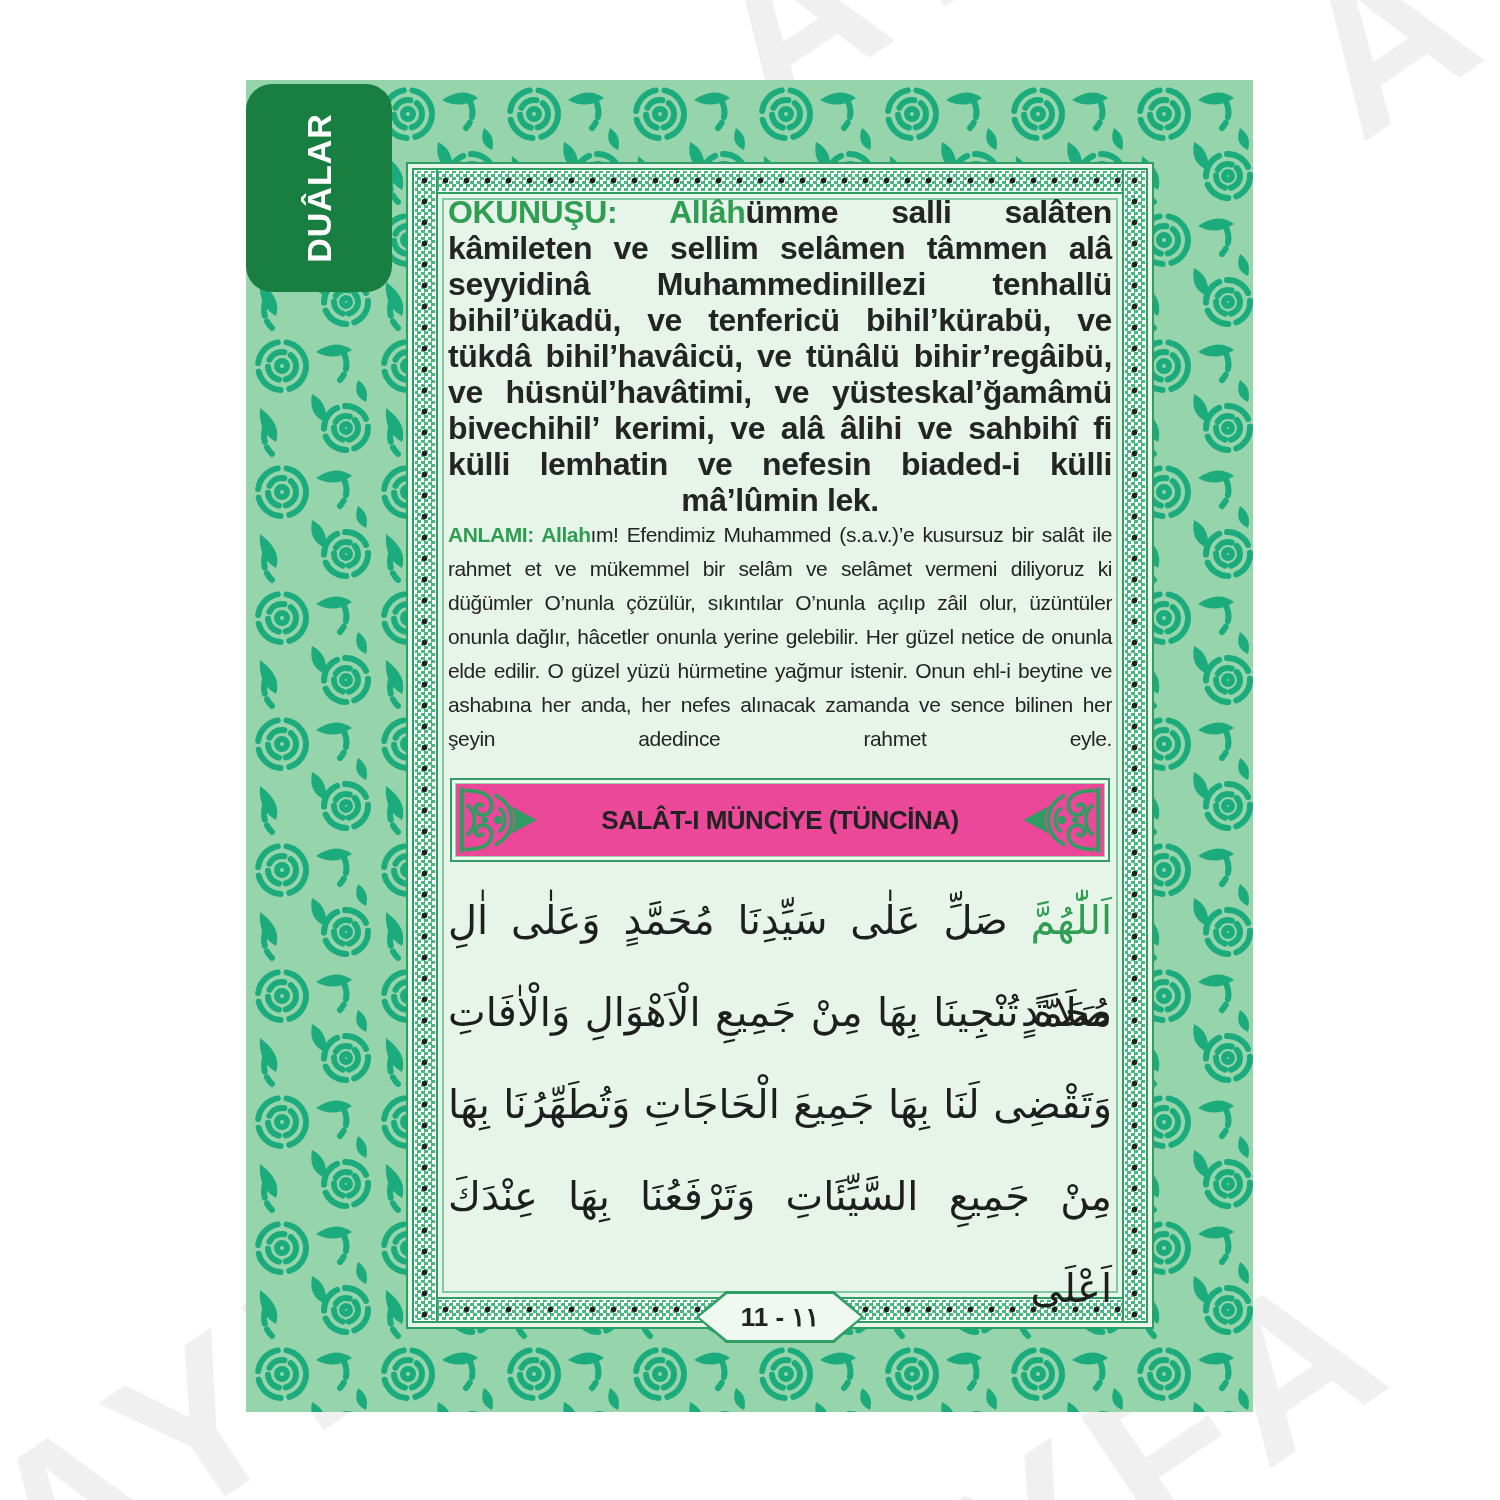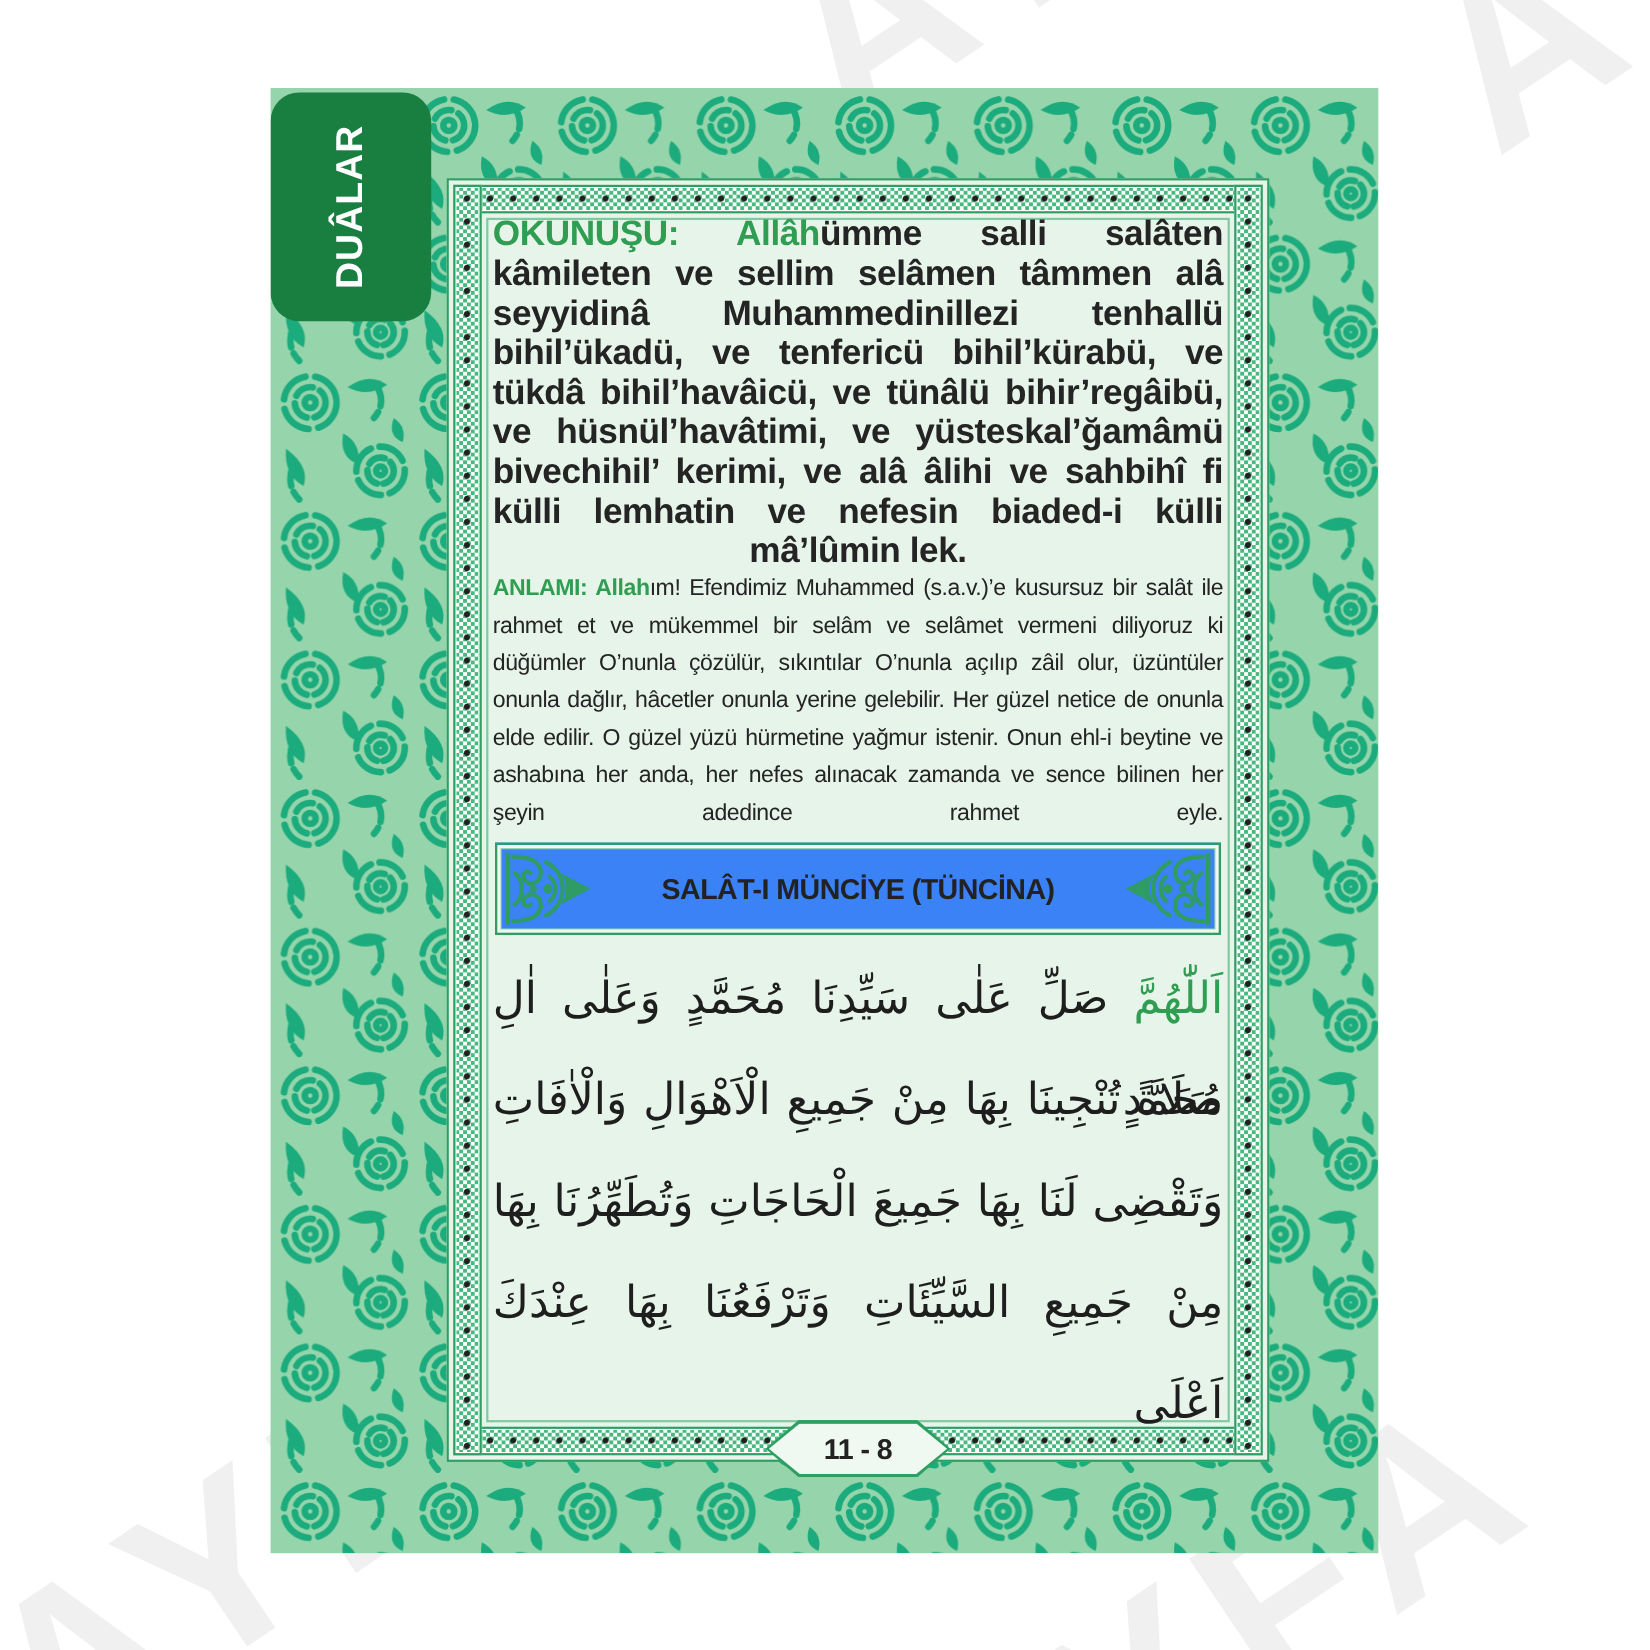--- a/index.html
+++ b/index.html
@@ -88,22 +88,22 @@
     font-size:32px;line-height:36px;font-weight:bold;
     text-align-last:center;
   }
   .para-anlami{
     font-size:21px;line-height:34px;font-weight:normal;
     text-align-last:justify;
   }
   .green-lead{color:#2f9e52;font-weight:bold;}
   
   .banner{
-    position:relative;height:84px;margin:10px 2px 8px;
-    border:2px solid #2f9e63;background:#3b82f6;box-sizing:border-box;
+    position:relative;height:84px;margin:22px 2px 8px;
+    border:2px solid #2f9e63;background:#ec4899;box-sizing:border-box;
     box-shadow:inset 0 0 0 3px #edf8ee, inset 0 0 0 4px #9ad3b4;
   }
   .banner .bn-text{
     position:absolute;inset:0;display:flex;align-items:center;justify-content:center;
     font-weight:bold;font-size:26px;color:#222222;letter-spacing:-0.5px;
   }
   .flourish{position:absolute;top:4px;width:96px;height:72px;}
   .flourish-left{left:4px;}
   .flourish-right{right:4px;transform:scaleX(-1);}
   
@@ -212,17 +212,17 @@
         <div class="arabic-line" dir="rtl">صَلَاةً تُنْجِينَا بِهَا مِنْ جَمِيعِ الْاَهْوَالِ وَالْاٰفَاتِ</div>
         <div class="arabic-line" dir="rtl">وَتَقْضِى لَنَا بِهَا جَمِيعَ الْحَاجَاتِ وَتُطَهِّرُنَا بِهَا</div>
         <div class="arabic-line" dir="rtl">مِنْ جَمِيعِ السَّيِّئَاتِ وَتَرْفَعُنَا بِهَا عِنْدَكَ اَعْلَى</div>
       </div>
 
     </div>
 
     <div class="ribbon badge-pageno">
       <div class="rb-outer"></div>
       <div class="rb-inner"></div>
-      <div class="rb-text">11 - 8</div>
+      <div class="rb-text">11 - ١١</div>
     </div>
 
   </div>
 </div>
 
 </body></html>

